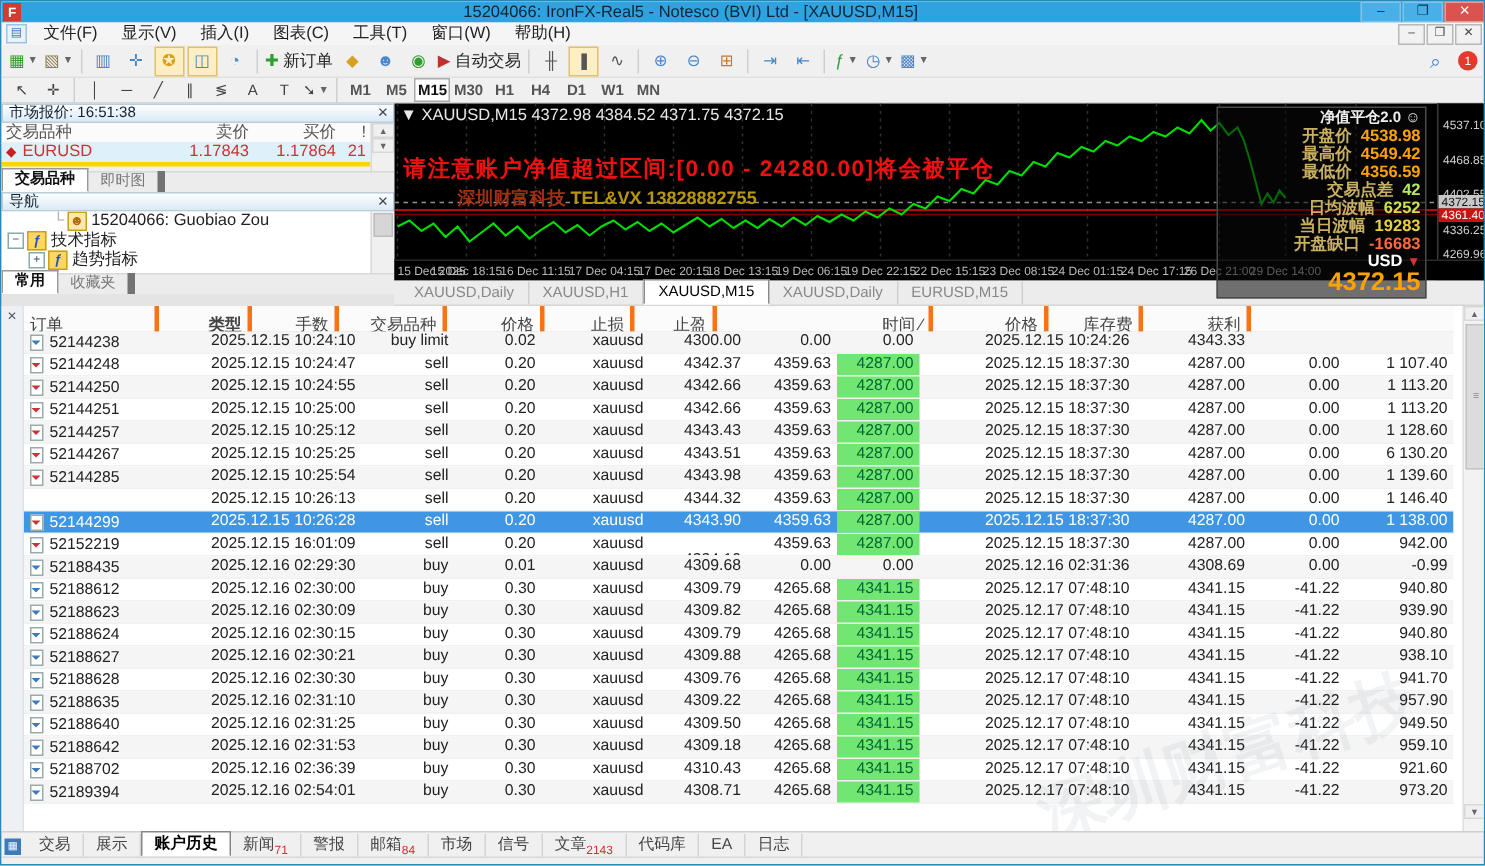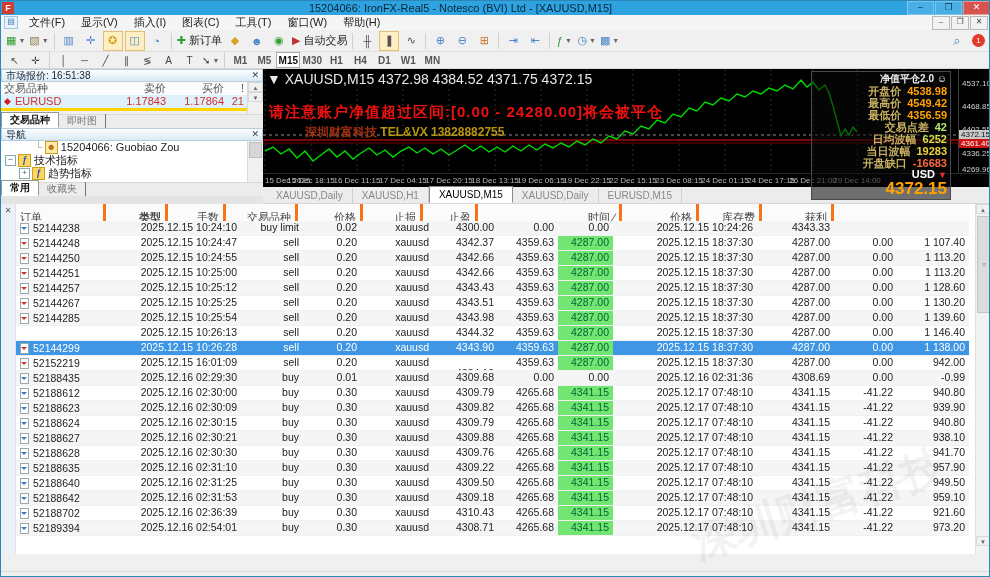--- a/index.html
+++ b/index.html
@@ -46,34 +46,34 @@
   .ptitle{position:absolute;left:0;width:262px;height:13px;background:linear-gradient(#fdfeff,#d9eaf5);
           border:1px solid #b9cddb;box-sizing:border-box;font-size:10px;line-height:11px;padding-left:4px;color:#123;}
   .ptitle .px{position:absolute;right:3px;top:0;color:#445;font-size:9px;cursor:default;}
   .mw-head{position:absolute;left:0;top:81px;width:246px;height:13px;background:#fbfbfb;border-bottom:1px solid #e4e4e4;display:flex;color:#555;}
   .mw-row{position:absolute;left:0;top:94px;width:246px;height:13px;background:#def0fa;display:flex;color:#d03030;}
   .mwc{line-height:13px;box-sizing:border-box;padding:0 3px;}
   .mw-yellow{position:absolute;left:0;top:107px;width:246px;height:3px;background:#ffd400;}
   .mw-scroll{position:absolute;left:246px;top:81px;width:16px;height:32px;background:#f0f0f0;border-left:1px solid #dadada;box-sizing:border-box;}
   .sbtn{height:10px;font-size:6px;text-align:center;line-height:10px;color:#666;background:#f0f0f0;border:1px solid #d8d8d8;box-sizing:border-box;}
   .tabsrow{position:absolute;display:flex;align-items:flex-end;background:#ececec;border-top:1px solid #d8d8d8;box-sizing:border-box;}
-  .ltab{padding:1px 8px;font-size:10px;color:#777;border-right:1px solid #737373;cursor:default;height:12px;line-height:12px;}
+  .ltab{padding:1px 8px;font-size:10px;color:#777;border-right:5px solid #737373;cursor:default;height:12px;line-height:12px;}
   .ltab.active{background:#fff;border:1px solid #999;border-bottom:1px solid #fff;color:#111;font-weight:bold;}
   .navbody{position:absolute;left:0;top:140px;width:246px;height:41px;background:#fff;overflow:hidden;}
   .nitem{height:13px;line-height:13px;white-space:nowrap;color:#222;display:flex;align-items:center;}
   .nexp{width:9px;height:9px;border:1px solid #8aa;font-size:8px;line-height:7px;text-align:center;color:#357;margin-right:2px;background:#fff;}
   .nicon{width:11px;height:11px;background:#ffd75e;border:1px solid #c8a020;color:#2255bb;font-size:9px;font-weight:bold;
          line-height:10px;text-align:center;margin-right:3px;font-style:italic;}
   .nicon.acct{background:#ffe9a8;color:#b06a10;font-style:normal;}
   .nav-scroll{position:absolute;left:246px;top:140px;width:16px;height:41px;background:#f0f0f0;border-left:1px solid #dadada;box-sizing:border-box;}
   .thumb{background:#d6d6d6;border:1px solid #bdbdbd;margin:1px;height:14px;}
   
   .chart{position:absolute;left:262px;top:68px;width:728px;height:118px;background:#000;}
   .plot{position:absolute;left:0;top:0;width:695px;height:104px;}
-  .chead{position:absolute;left:4px;top:2px;color:#e8e8e8;font-size:14px;white-space:nowrap;z-index:5;}
+  .chead{position:absolute;left:4px;top:2px;color:#e8e8e8;font-size:11px;white-space:nowrap;z-index:5;}
   .cwarn{position:absolute;left:6px;top:34px;color:#ee1111;font-size:15px;font-weight:bold;white-space:nowrap;z-index:6;letter-spacing:1px;}
   .cmark{position:absolute;left:42px;top:55px;font-size:12px;font-weight:bold;white-space:nowrap;z-index:6;}
   .cmark .r{color:#a03010;}
   .cmark .y{color:#b8960b;}
   .ipanel{position:absolute;right:40px;top:2px;width:132px;z-index:7;background:rgba(10,10,10,.55);
           border:1px solid #4a4a4a;padding:1px 3px 2px 3px;}
   .iprow{display:flex;justify-content:flex-end;font-size:11px;font-weight:bold;line-height:12px;}
   .iprow .l{color:#c9b061;margin-right:6px;}
   .iptitle{text-align:right;color:#eee;font-size:10px;font-weight:bold;line-height:12px;}
   .ipusd{text-align:right;color:#fff;font-weight:bold;font-size:11px;line-height:11px;}
@@ -576,21 +576,21 @@
           <div class="oc" style="width: 135px; text-align: right;">2025.12.15 10:25:25</div>
           <div class="oc" style="width: 62px; text-align: right;">sell</div>
           <div class="oc" style="width: 58px; text-align: right;">0.20</div>
           <div class="oc" style="width: 72px; text-align: right;">xauusd</div>
           <div class="oc" style="width: 65px; text-align: right;">4343.51</div>
           <div class="oc" style="width: 60px; text-align: right;">4359.63</div>
           <div class="oc green" style="width: 55px; text-align: right;">4287.00</div>
           <div class="oc" style="width: 144px; text-align: right;">2025.12.15 18:37:30</div>
           <div class="oc" style="width: 77px; text-align: right;">4287.00</div>
           <div class="oc" style="width: 63px; text-align: right;">0.00</div>
-          <div class="oc" style="width: 72px; text-align: right;">1 130.20</div>
+          <div class="oc" style="width: 72px; text-align: right;">6 130.20</div>
         </div>
         <div class="orow alt">
           <div class="oc idcell" style="width: 90px;">
             <span class="oicon">
               <i style="border-top-color: rgb(204, 51, 51);"></i>
             </span>
             <span>52144285</span>
           </div>
           <div class="oc" style="width: 135px; text-align: right;">2025.12.15 10:25:54</div>
           <div class="oc" style="width: 62px; text-align: right;">sell</div>
@@ -872,15 +872,30 @@
         </div>
       </div>
     <div class="oscroll">
       <div class="sbtn up">▲</div>
       <div class="th">≡</div>
       <div class="sbtn dn">▼</div>
     </div>
     <div class="wm">深圳财富科技</div>
   </div>
 
+  <div class="btabs" id="bottom-tabs">
+      <div class="bicon">▦</div>
+      <div class="btab">交易</div>
+      <div class="btab">展示</div>
+      <div class="btab active">账户历史</div>
+      <div class="btab">新闻<sub>71</sub></div>
+      <div class="btab">警报</div>
+      <div class="btab">邮箱<sub>84</sub></div>
+      <div class="btab">市场</div>
+      <div class="btab">信号</div>
+      <div class="btab">文章<sub>2143</sub></div>
+      <div class="btab">代码库</div>
+      <div class="btab">EA</div>
+      <div class="btab">日志</div>
+    </div>
   <div class="status"></div>
 
 </div>
 
 </body></html>

